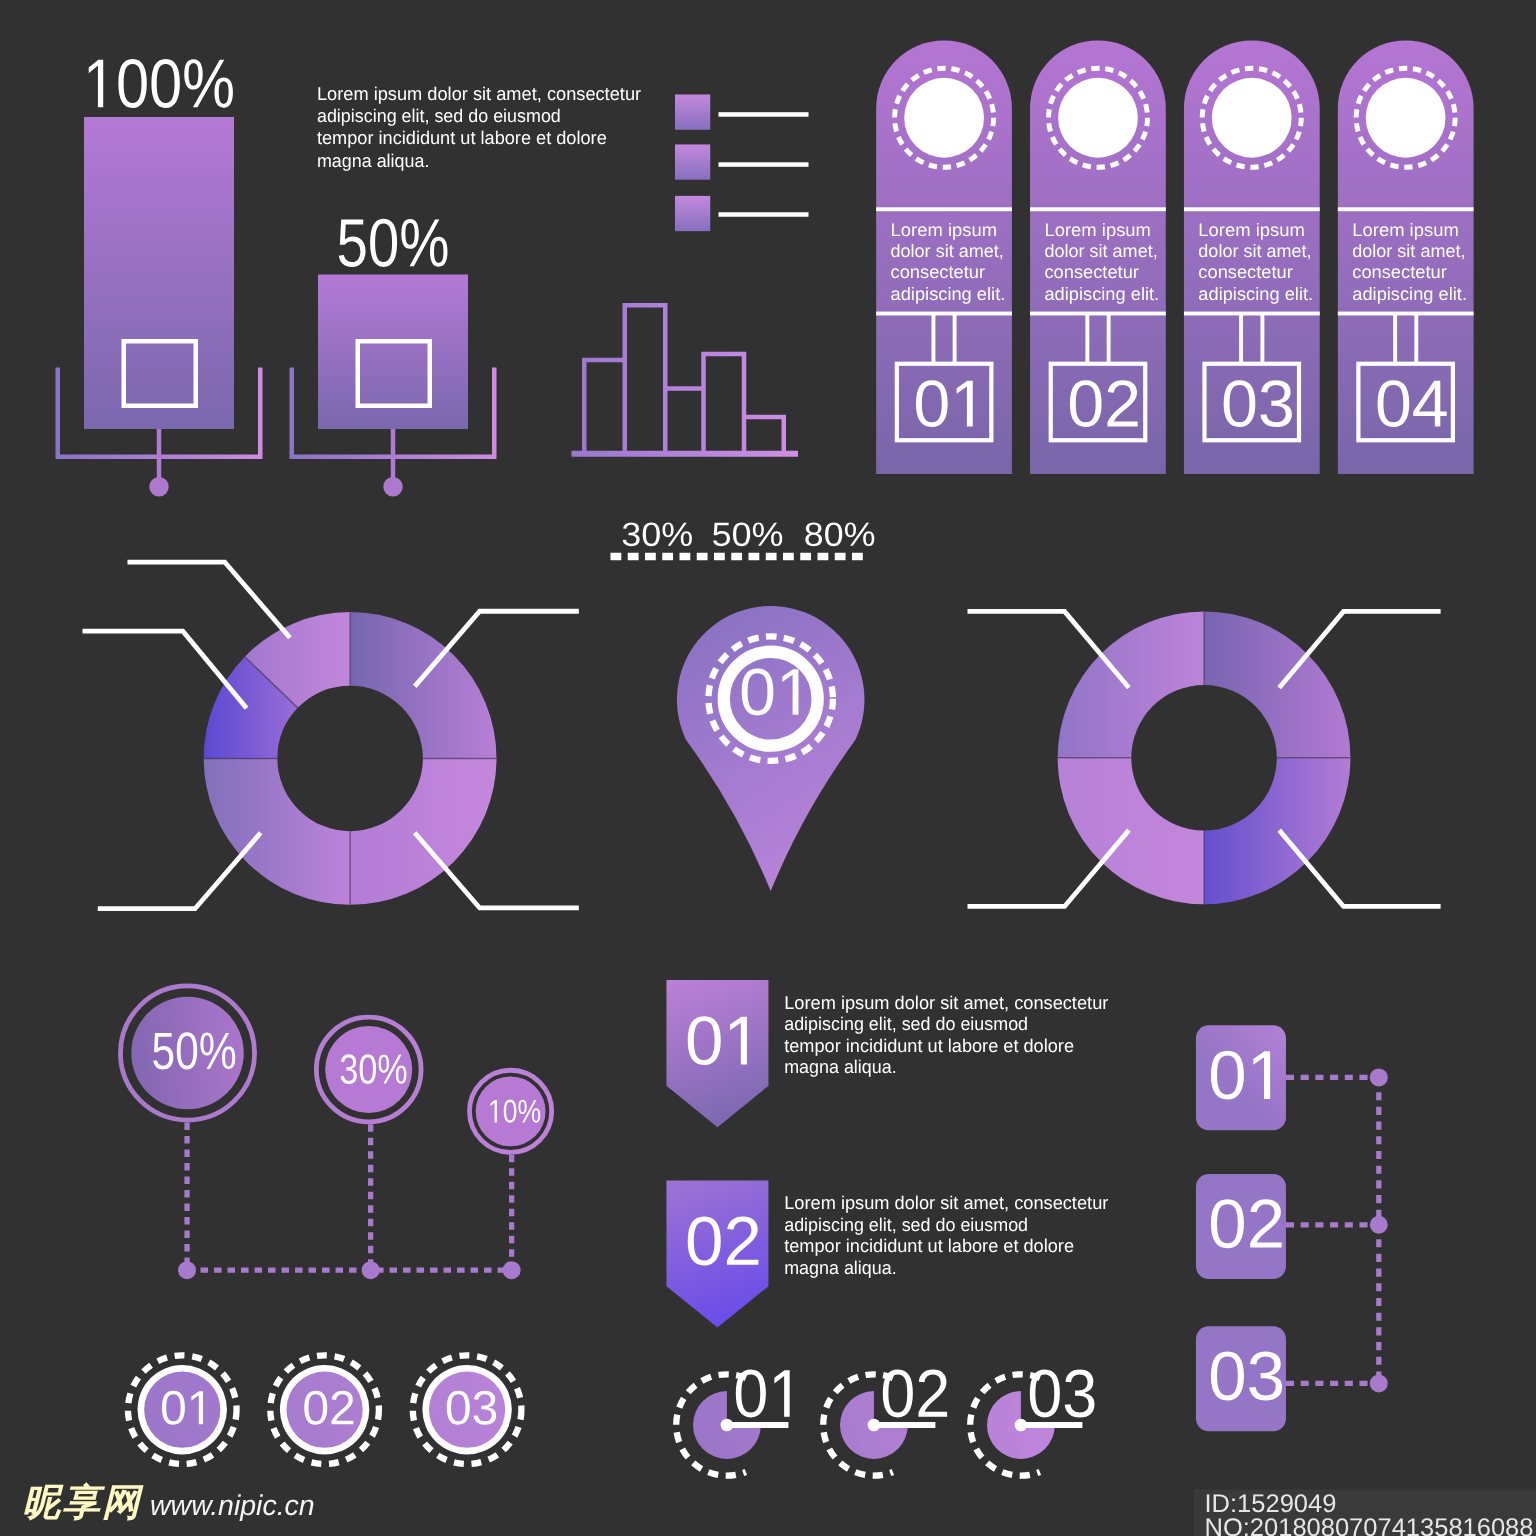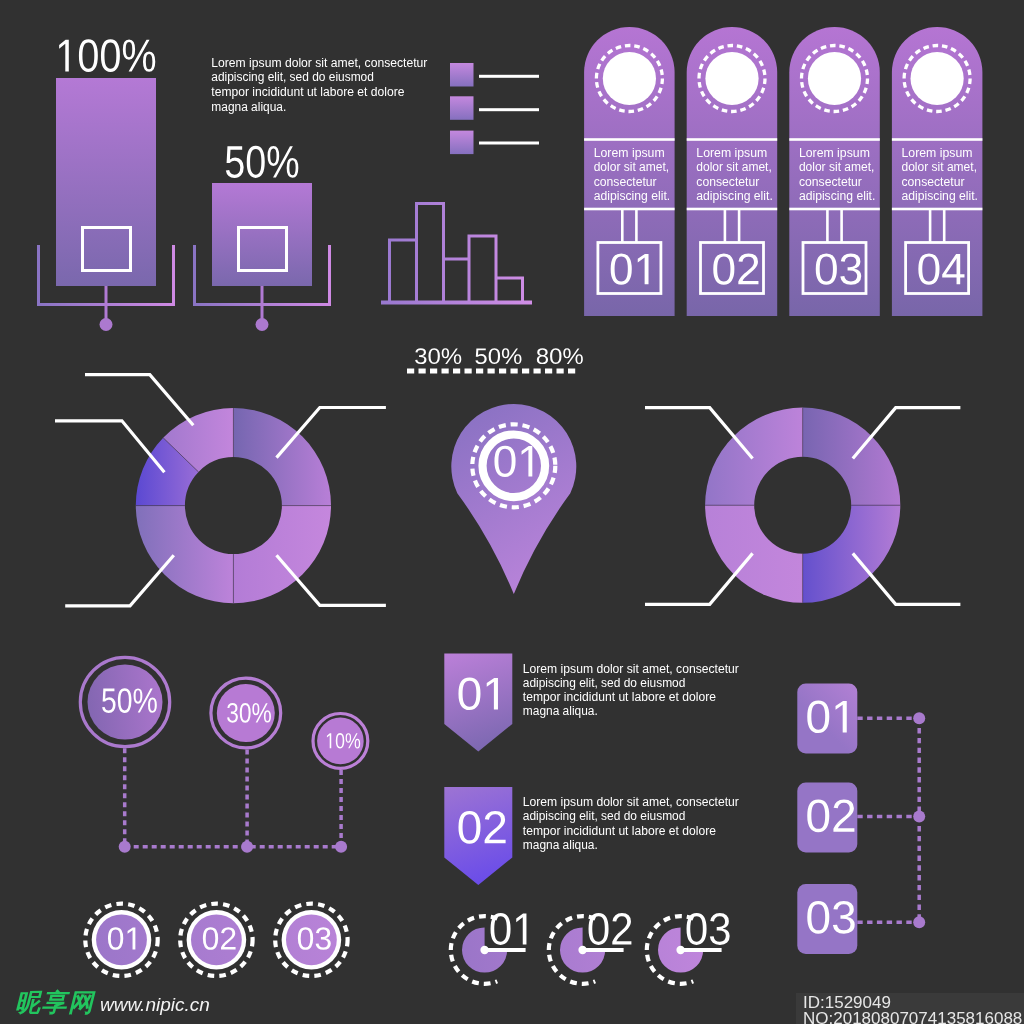--- a/index.html
+++ b/index.html
@@ -6,21 +6,21 @@
   html,body{margin:0;padding:0;background:#313131;}
   body{width:1024px;height:1024px;overflow:hidden;
        font-family:"Liberation Sans", sans-serif;}
   #stage{position:relative;width:996px;height:1024px;background:#313131;will-change:transform;transform:translateZ(0);}
   svg{display:block;-webkit-font-smoothing:antialiased;}
   #stage{-webkit-font-smoothing:antialiased;}
   text{font-family:"Liberation Sans", sans-serif; fill:#fff;}
   .body-txt{font-size:12.3px;}
   .tag-txt{font-size:12px;}
   #footer{position:absolute;left:0;top:0;width:1024px;height:1024px;pointer-events:none;}
-  #logo-cn{position:absolute;left:15px;top:990px;font-size:25px;line-height:25px;font-weight:bold;font-style:italic;color:#22c55e;letter-spacing:1.5px;}
+  #logo-cn{position:absolute;left:15px;top:990px;font-size:25px;line-height:25px;font-weight:bold;font-style:italic;color:#fef9c3;letter-spacing:1.5px;}
   #logo-url{position:absolute;left:100px;top:995px;font-size:19px;line-height:19px;font-weight:normal;font-style:italic;color:#f4f4f4;}
   #id-badge{position:absolute;left:796px;top:993px;font-size:17px;line-height:16px;color:#e6e6e6;background:#3a3a3a;padding:2px 7px;}
 </style>
 </head>
 <body>
 
 <div id="stage">
 <svg id="art" width="1024" height="1024" viewBox="0 0 1024 1024">
 <defs>
   <linearGradient id="gBar1" gradientUnits="userSpaceOnUse" x1="0" y1="78" x2="0" y2="286">

